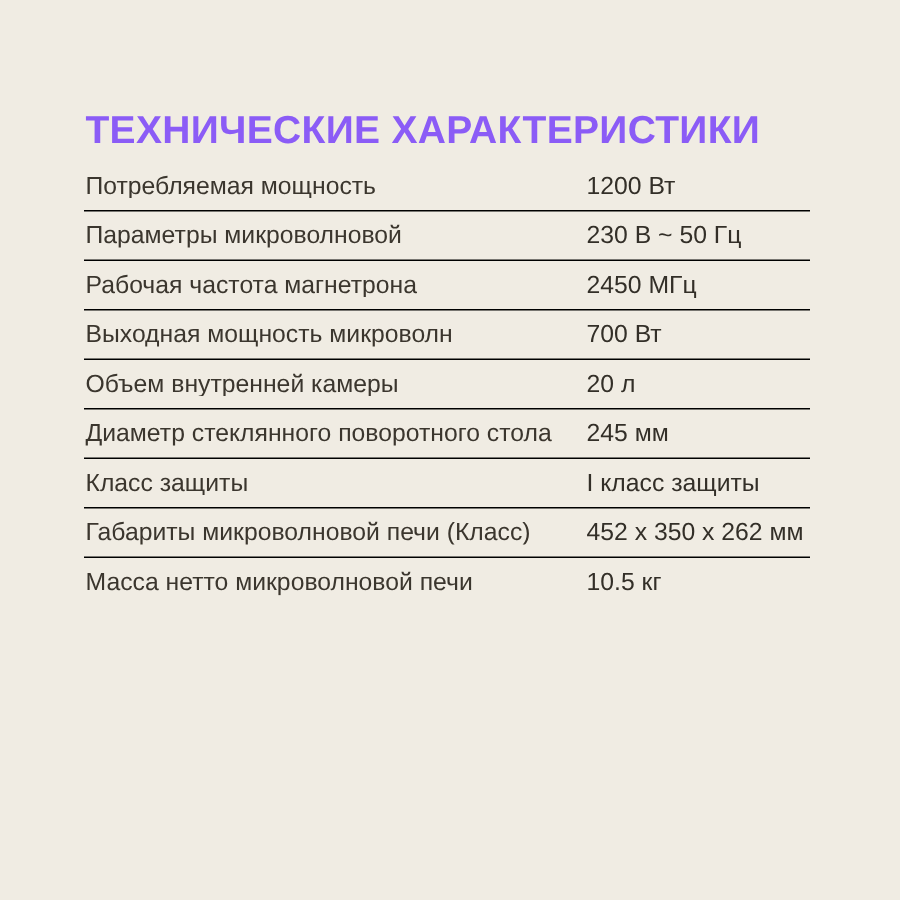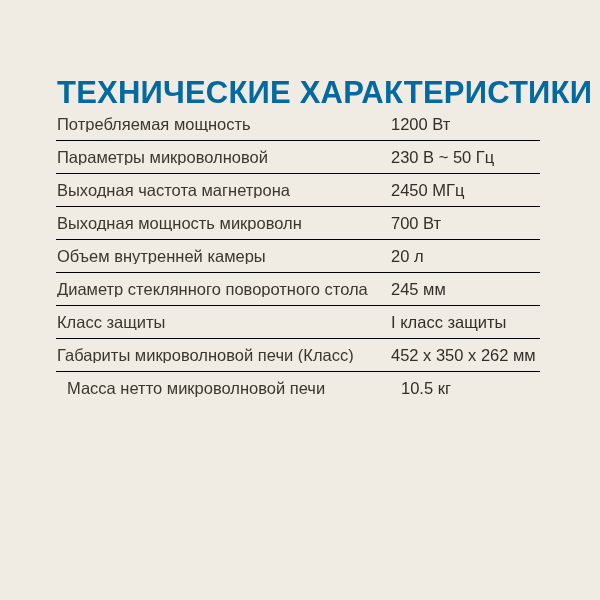--- a/index.html
+++ b/index.html
@@ -16,45 +16,44 @@
     color: #3b362e;
   }
   .page {
     position: absolute;
     inset: 0;
   }
   .title {
     position: absolute;
     left: 57px;
     top: 54px;
-    font-size: 31px;
+    font-size: 26px;
     font-weight: 700;
     letter-spacing: 0.2px;
     white-space: nowrap;
-    color: #0369a1;
+    color: #8b5cf6;
     text-align: right;
   }
   .spec-table {
     position: absolute;
     left: 56px;
     top: 108px;
     width: 484px;
   }
   .spec-row {
     height: 33px;
     box-sizing: border-box;
     display: flex;
     align-items: center;
     border-bottom: 1px solid #000000;
     font-size: 16.5px;
     line-height: 1;
   }
   .spec-row:last-child {
     border-bottom: none;
-    margin-left: 10px;
   }
   .spec-label {
     flex: 0 0 334px;
     padding-left: 1px;
     font-weight: 400;
     color: #3b362e;
     white-space: nowrap;
     overflow: hidden;
   }
   .spec-value {
@@ -76,21 +75,21 @@
       <span class="spec-label">Потребляемая мощность</span>
       <span class="spec-value">1200 Вт</span>
     </div>
 
     <div class="spec-row">
       <span class="spec-label">Параметры микроволновой</span>
       <span class="spec-value">230 В ~ 50 Гц</span>
     </div>
 
     <div class="spec-row">
-      <span class="spec-label">Выходная частота магнетрона</span>
+      <span class="spec-label">Рабочая частота магнетрона</span>
       <span class="spec-value">2450 МГц</span>
     </div>
 
     <div class="spec-row">
       <span class="spec-label">Выходная мощность микроволн</span>
       <span class="spec-value">700 Вт</span>
     </div>
 
     <div class="spec-row">
       <span class="spec-label">Объем внутренней камеры</span>

